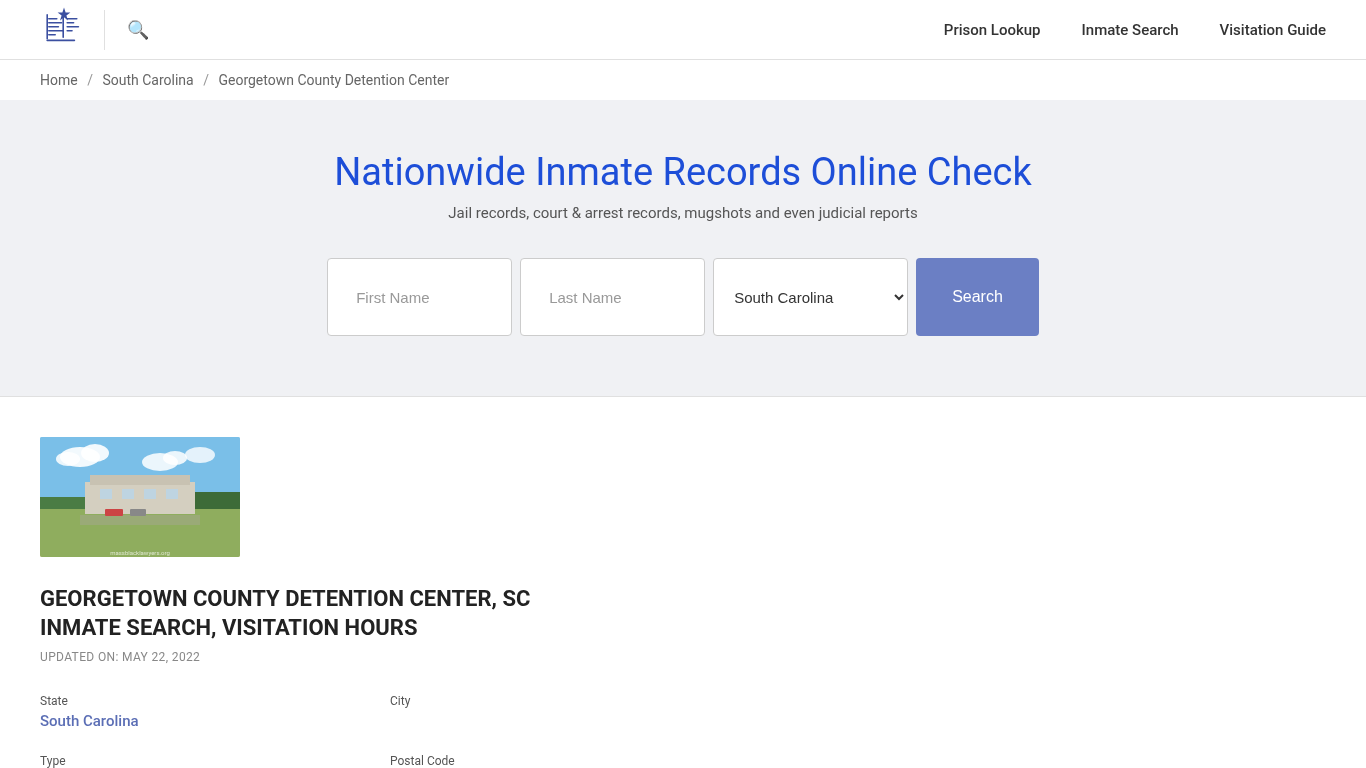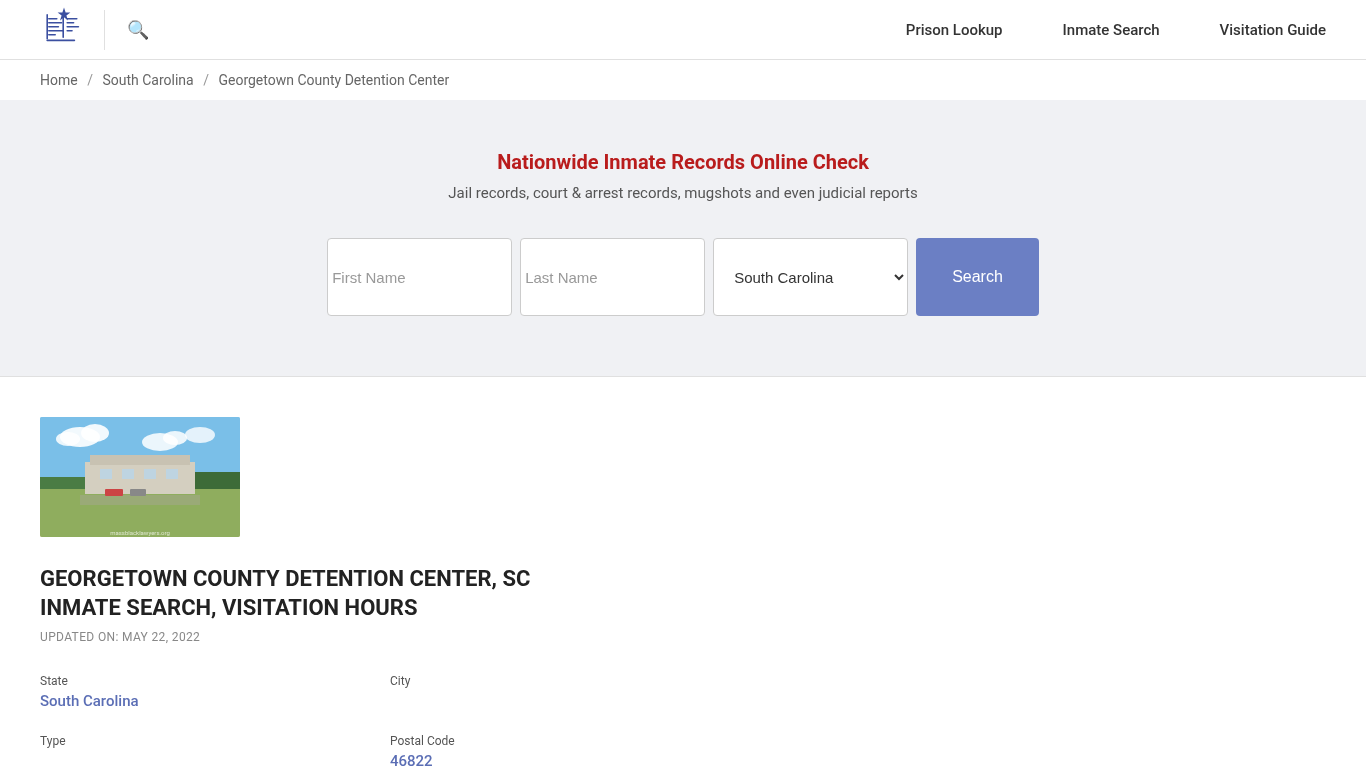--- a/index.html
+++ b/index.html
@@ -36,21 +36,21 @@
       color: #555;
       font-size: 18px;
     }
     .header-divider {
       width: 1px;
       height: 40px;
       background: #e0e0e0;
     }
     .header-nav {
       display: flex;
-      gap: 60px;
+      gap: 41px;
     }
     .header-nav a {
       text-decoration: none;
       color: #333;
       font-size: 15px;
       font-weight: 500;
     }
 
     
     .breadcrumb {
@@ -61,38 +61,38 @@
     .breadcrumb a { color: #666; text-decoration: none; }
     .breadcrumb .sep { margin: 0 6px; color: #999; }
 
     
     .hero {
       background: #f0f1f4;
       padding: 50px 40px 60px;
       text-align: center;
     }
     .hero-title {
-      font-size: 20px;
-      font-weight: 700;
-      color: #b91c1c;
+      font-size: 38px;
+      font-weight: 400;
+      color: #1d4ed8;
       margin-bottom: 10px;
     }
     .hero-subtitle {
       font-size: 15px;
       color: #555;
       margin-bottom: 36px;
     }
     .search-form {
       display: flex;
       justify-content: center;
       gap: 8px;
       flex-wrap: wrap;
     }
     .search-form input {
-      padding: 14px 4px;
+      padding: 14px 28px;
       border: 1px solid #ccc;
       border-radius: 4px;
       font-size: 15px;
       width: 185px;
       background: #fff;
       color: #333;
     }
     .search-form input::placeholder { color: #999; }
     .search-form select {
       padding: 14px 36px 14px 16px;

